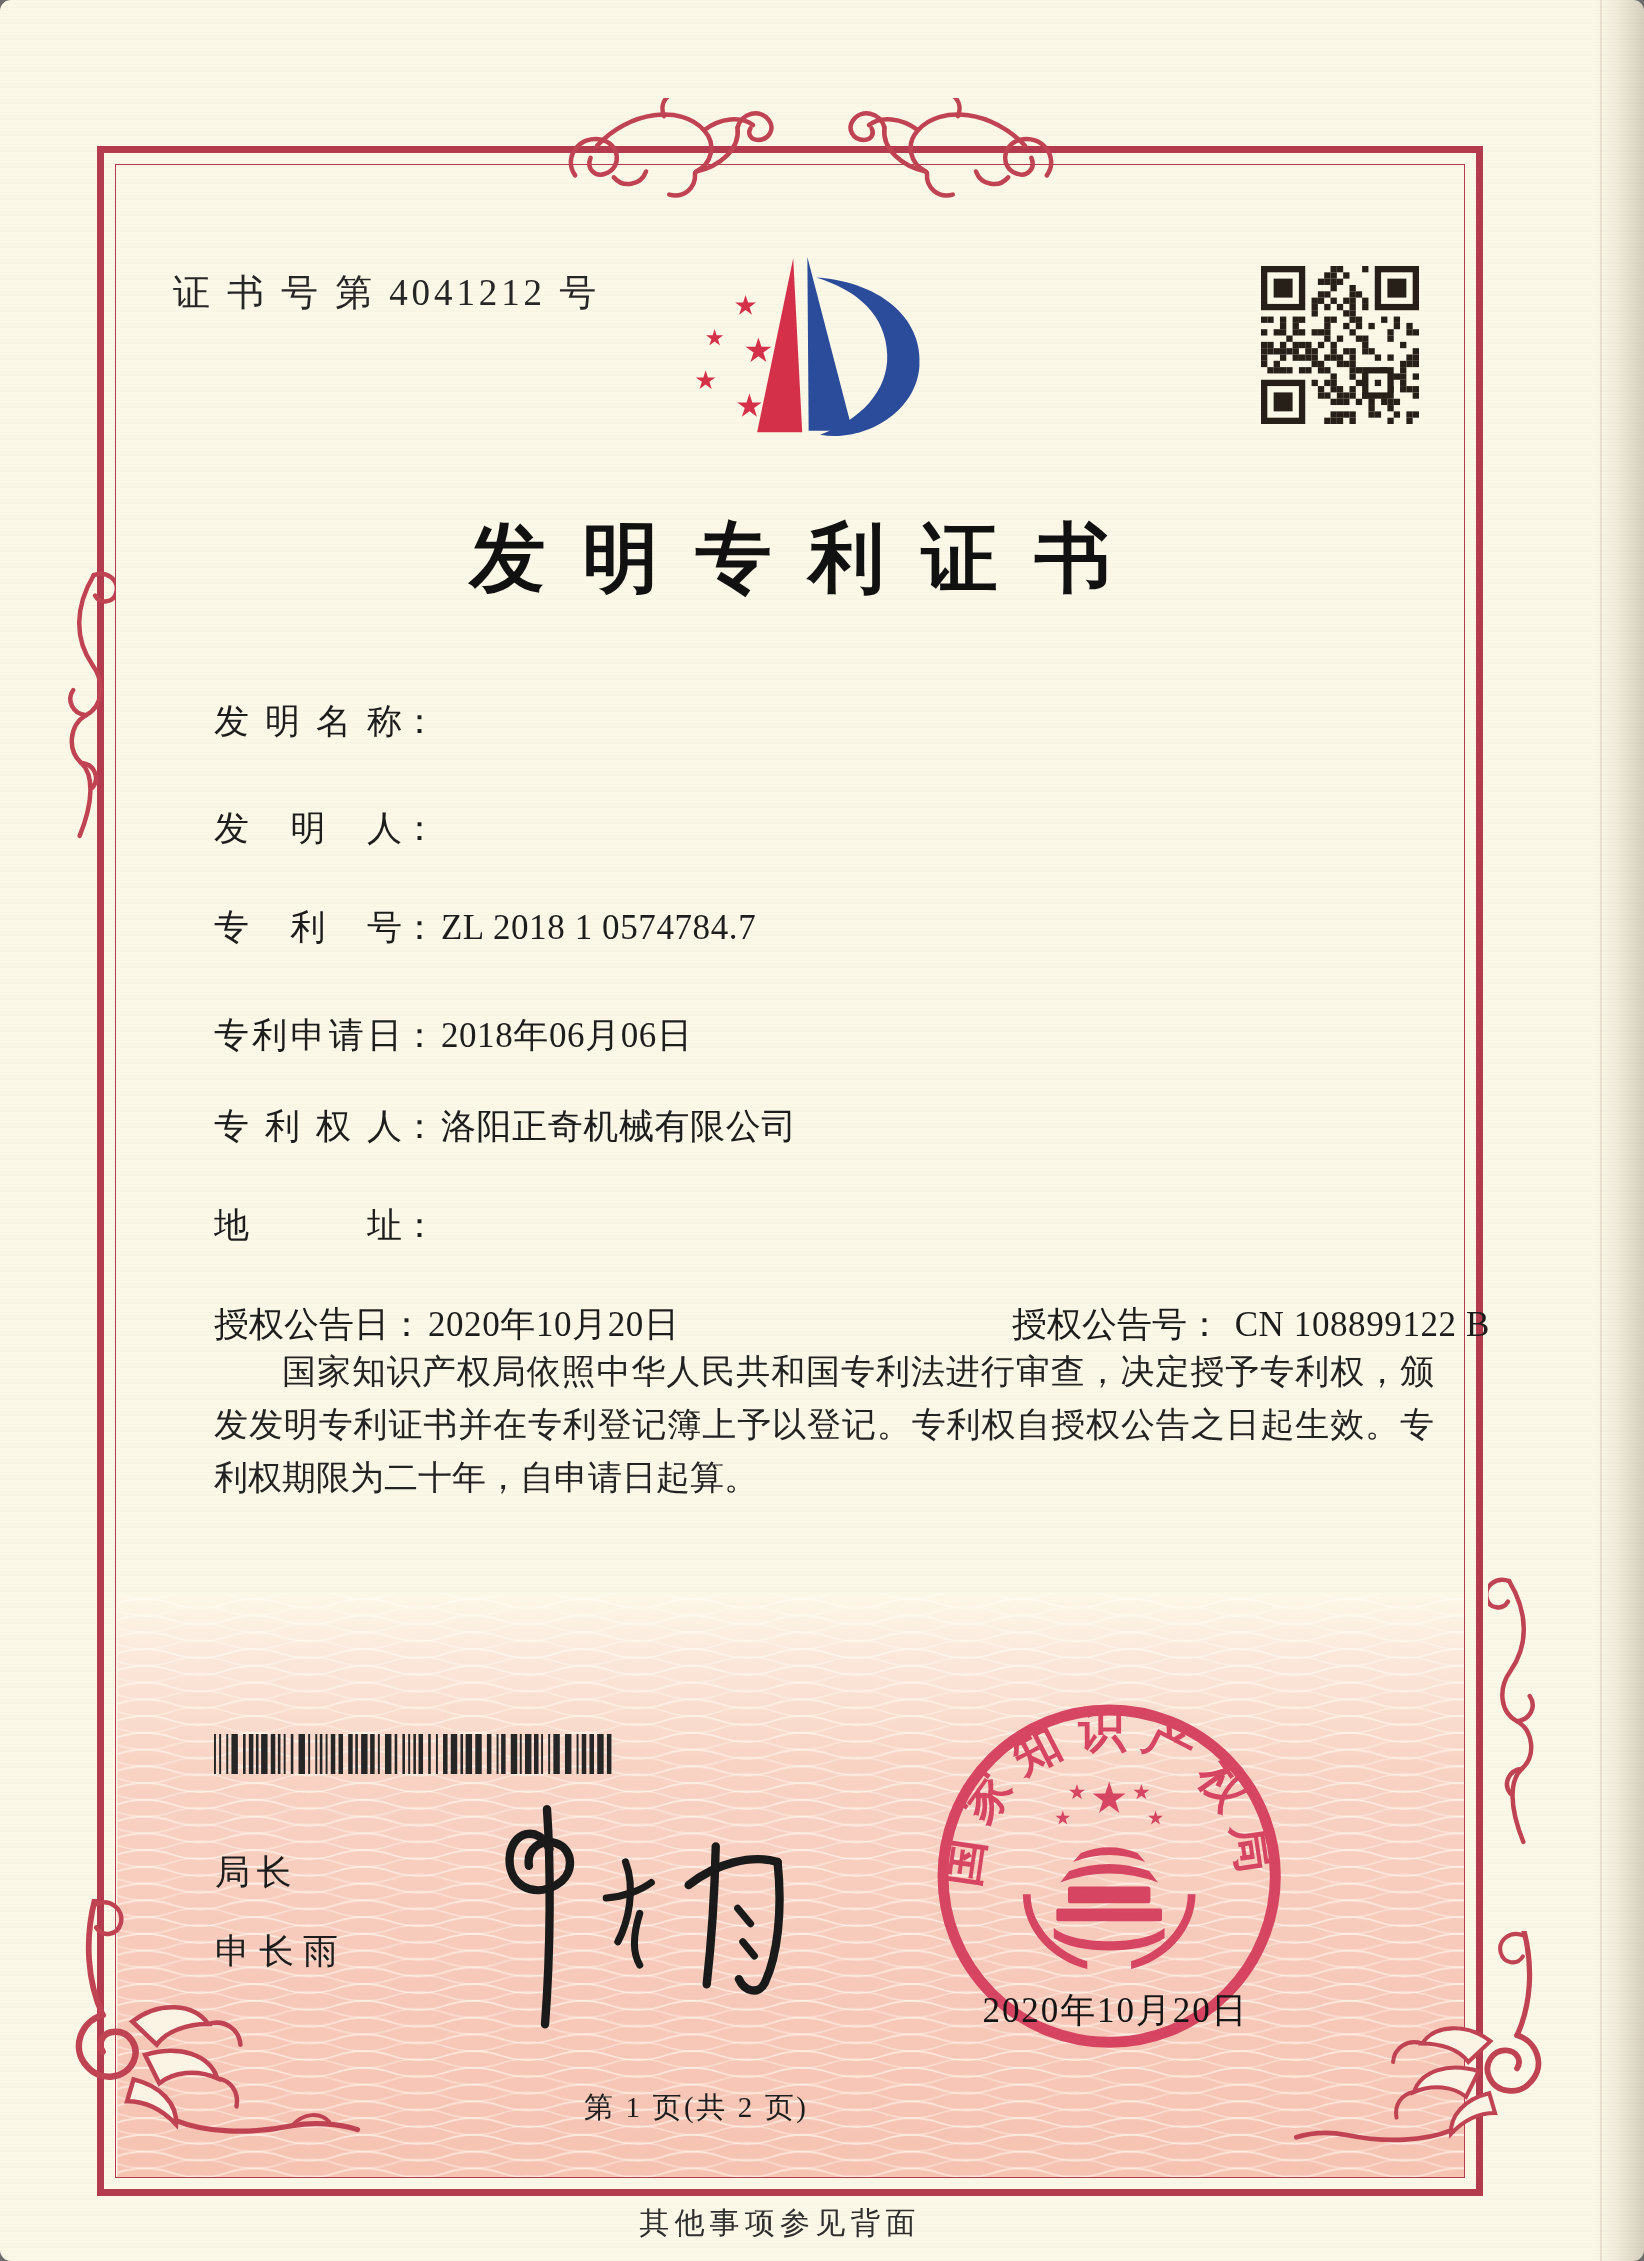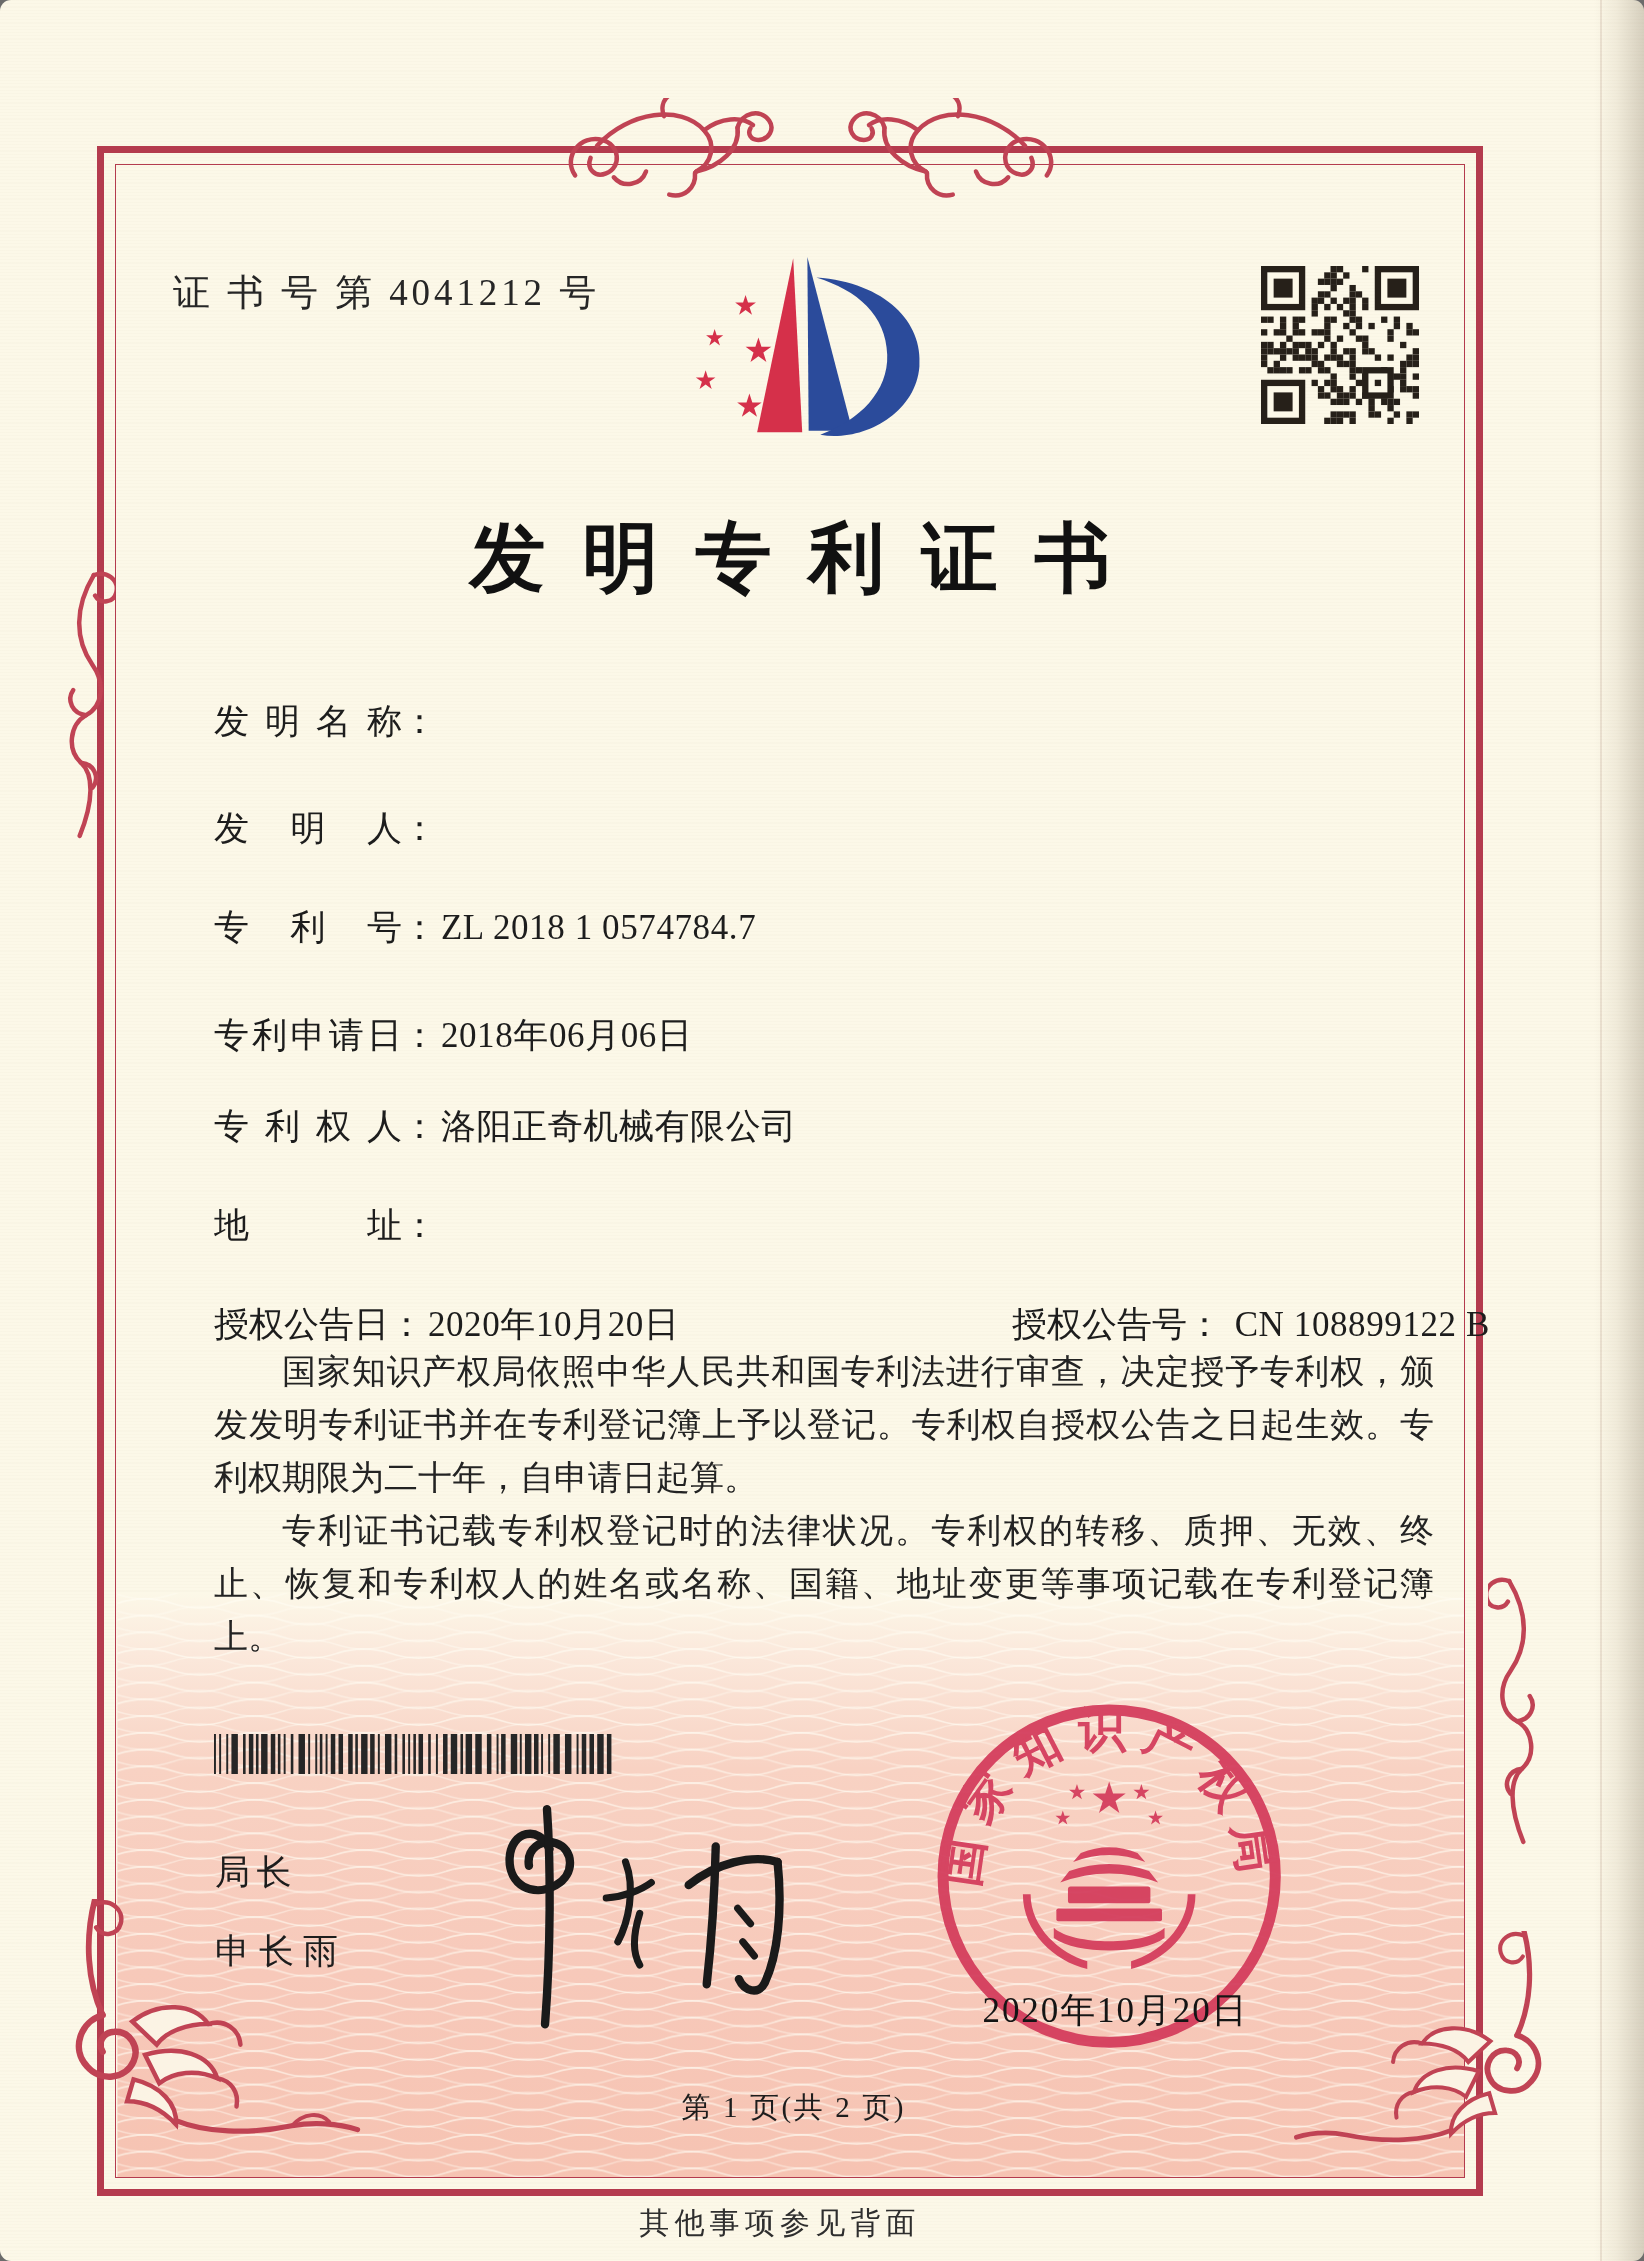--- a/index.html
+++ b/index.html
@@ -39,21 +39,21 @@
     text-align:justify;color:#232323;}
   .paras p{margin:0;text-indent:2em;}
 
   .barcode{position:absolute;left:214px;top:1734px;}
   .director-label{position:absolute;left:215px;top:1849px;font-size:35px;letter-spacing:6.4px;}
   .director-name{position:absolute;left:215px;top:1928px;font-size:35px;letter-spacing:9px;}
   .signature{position:absolute;left:413px;top:1787px;}
   .seal{position:absolute;left:934px;top:1701px;}
   .seal-date{position:absolute;left:967px;top:1987px;width:297px;text-align:center;
     font-size:35px;letter-spacing:1.9px;color:#151515;z-index:6;}
-  .page-note{position:absolute;left:584px;top:2088px;width:322px;text-align:right;font-size:29px;letter-spacing:2.6px;}
+  .page-note{position:absolute;left:584px;top:2088px;width:322px;text-align:left;font-size:29px;letter-spacing:2.6px;}
   .footer-note{position:absolute;left:103px;top:2203px;width:1354px;text-align:center;
     font-size:30px;letter-spacing:5.2px;color:#2e2e2e;}
 
   .orn{position:absolute;}
   svg{display:block;}
 </style>
 </head>
 <body>
 
 <div class="page">
@@ -343,21 +343,20 @@
       <span class="colon">：</span>
     <span class="field-value">2020年10月20日</span>
     <span class="grant-right">
       <span>授权公告号</span><span class="colon">：</span>
       <span class="field-value">CN 108899122 B</span>
     </span>
   </div>
 
   <div class="paras">
     <p>国家知识产权局依照中华人民共和国专利法进行审查，决定授予专利权，颁发发明专利证书并在专利登记簿上予以登记。专利权自授权公告之日起生效。专利权期限为二十年，自申请日起算。</p>
-    <p>专利证书记载专利权登记时的法律状况。专利权的转移、质押、无效、终止、恢复和专利权人的姓名或名称、国籍、地址变更等事项记载在专利登记簿上。</p>
   </div>
 
   <div class="barcode">
     <svg id="bcsvg" width="400" height="40" viewBox="0 0 620 62">
         <rect x="0" y="0" width="3" height="62" fill="#262626"></rect>
         <rect x="8" y="0" width="3" height="62" fill="#262626"></rect>
         <rect x="19" y="0" width="3" height="62" fill="#262626"></rect>
         <rect x="27" y="0" width="10" height="62" fill="#262626"></rect>
         <rect x="45" y="0" width="4" height="62" fill="#262626"></rect>
         <rect x="54" y="0" width="7" height="62" fill="#262626"></rect>

